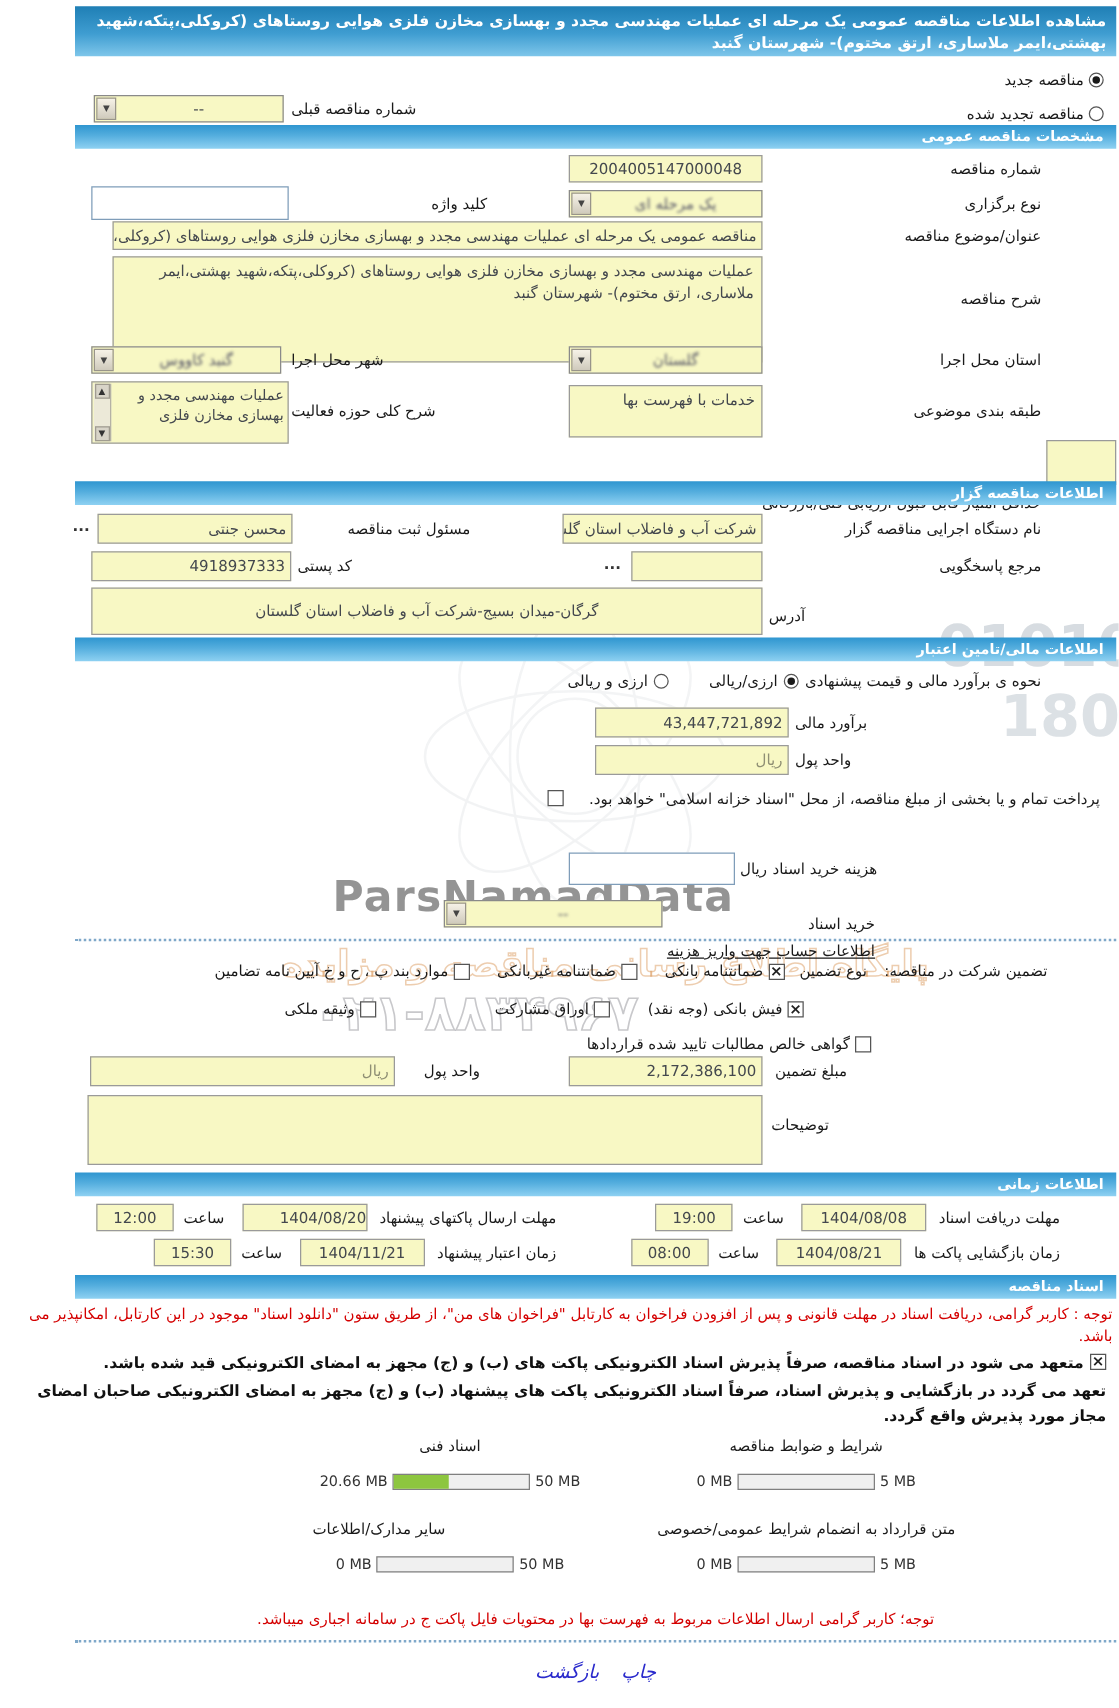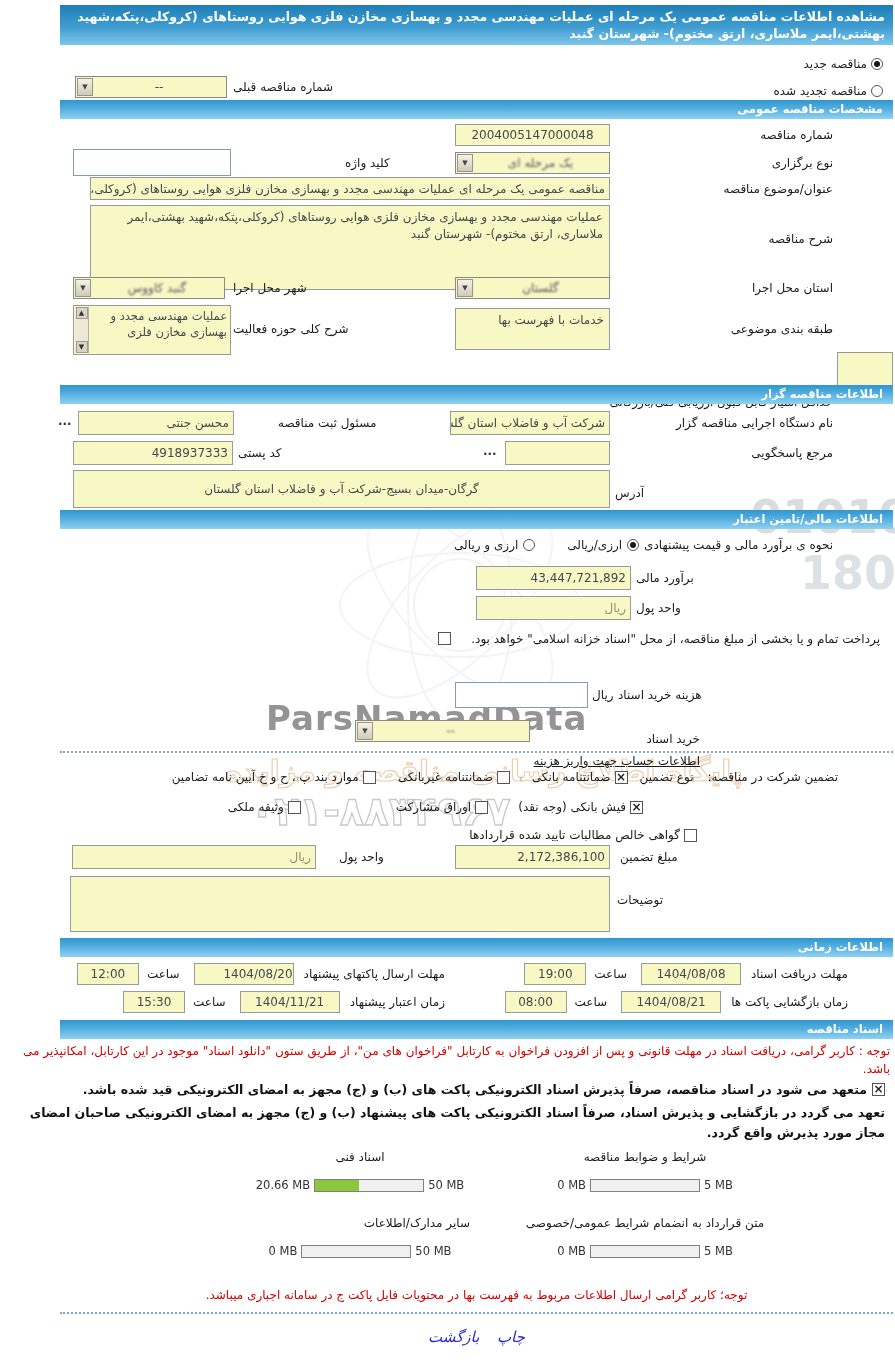--- a/index.html
+++ b/index.html
@@ -282,21 +282,21 @@
   <div class="abs" style="left:505px;top:1216px;width:280px;text-align:center;">
     <div class="lbl">متن قرارداد به انضمام شرایط عمومی/خصوصی</div>
     <div class="meter" style="margin-top:14px;">
       <span>0 MB</span>
       <span class="track">
           <span class="fill" style="width: 0%;"></span>
         </span>
       <span>5 MB</span>
     </div>
   </div>
-  <div class="abs" style="left:250px;top:1216px;width:220px;text-align:right;">
+  <div class="abs" style="left:250px;top:1216px;width:220px;text-align:left;">
     <div class="lbl">سایر مدارک/اطلاعات</div>
     <div class="meter" style="margin-top:14px;">
       <span>0 MB</span>
       <span class="track">
           <span class="fill" style="width: 0%;"></span>
         </span>
       <span>50 MB</span>
     </div>
   </div>
 

